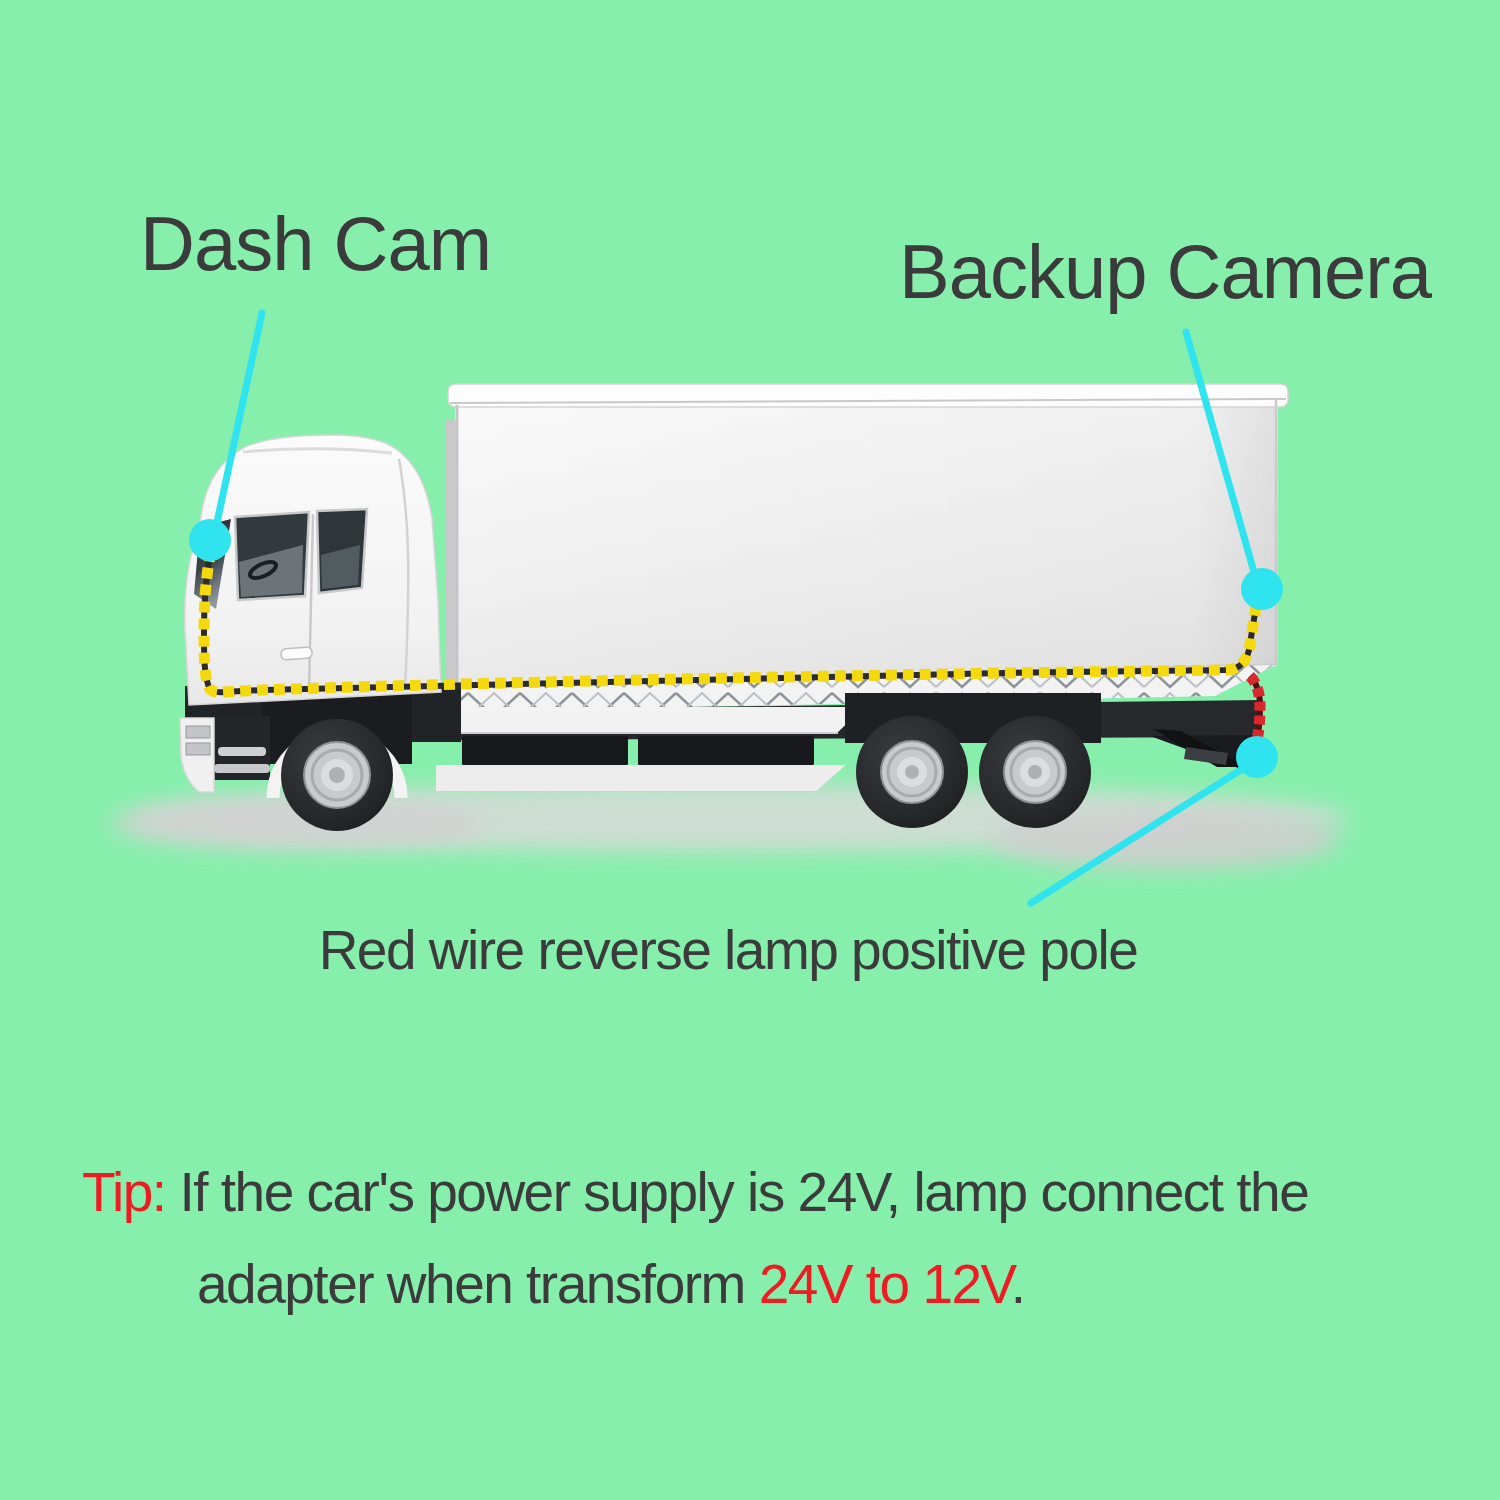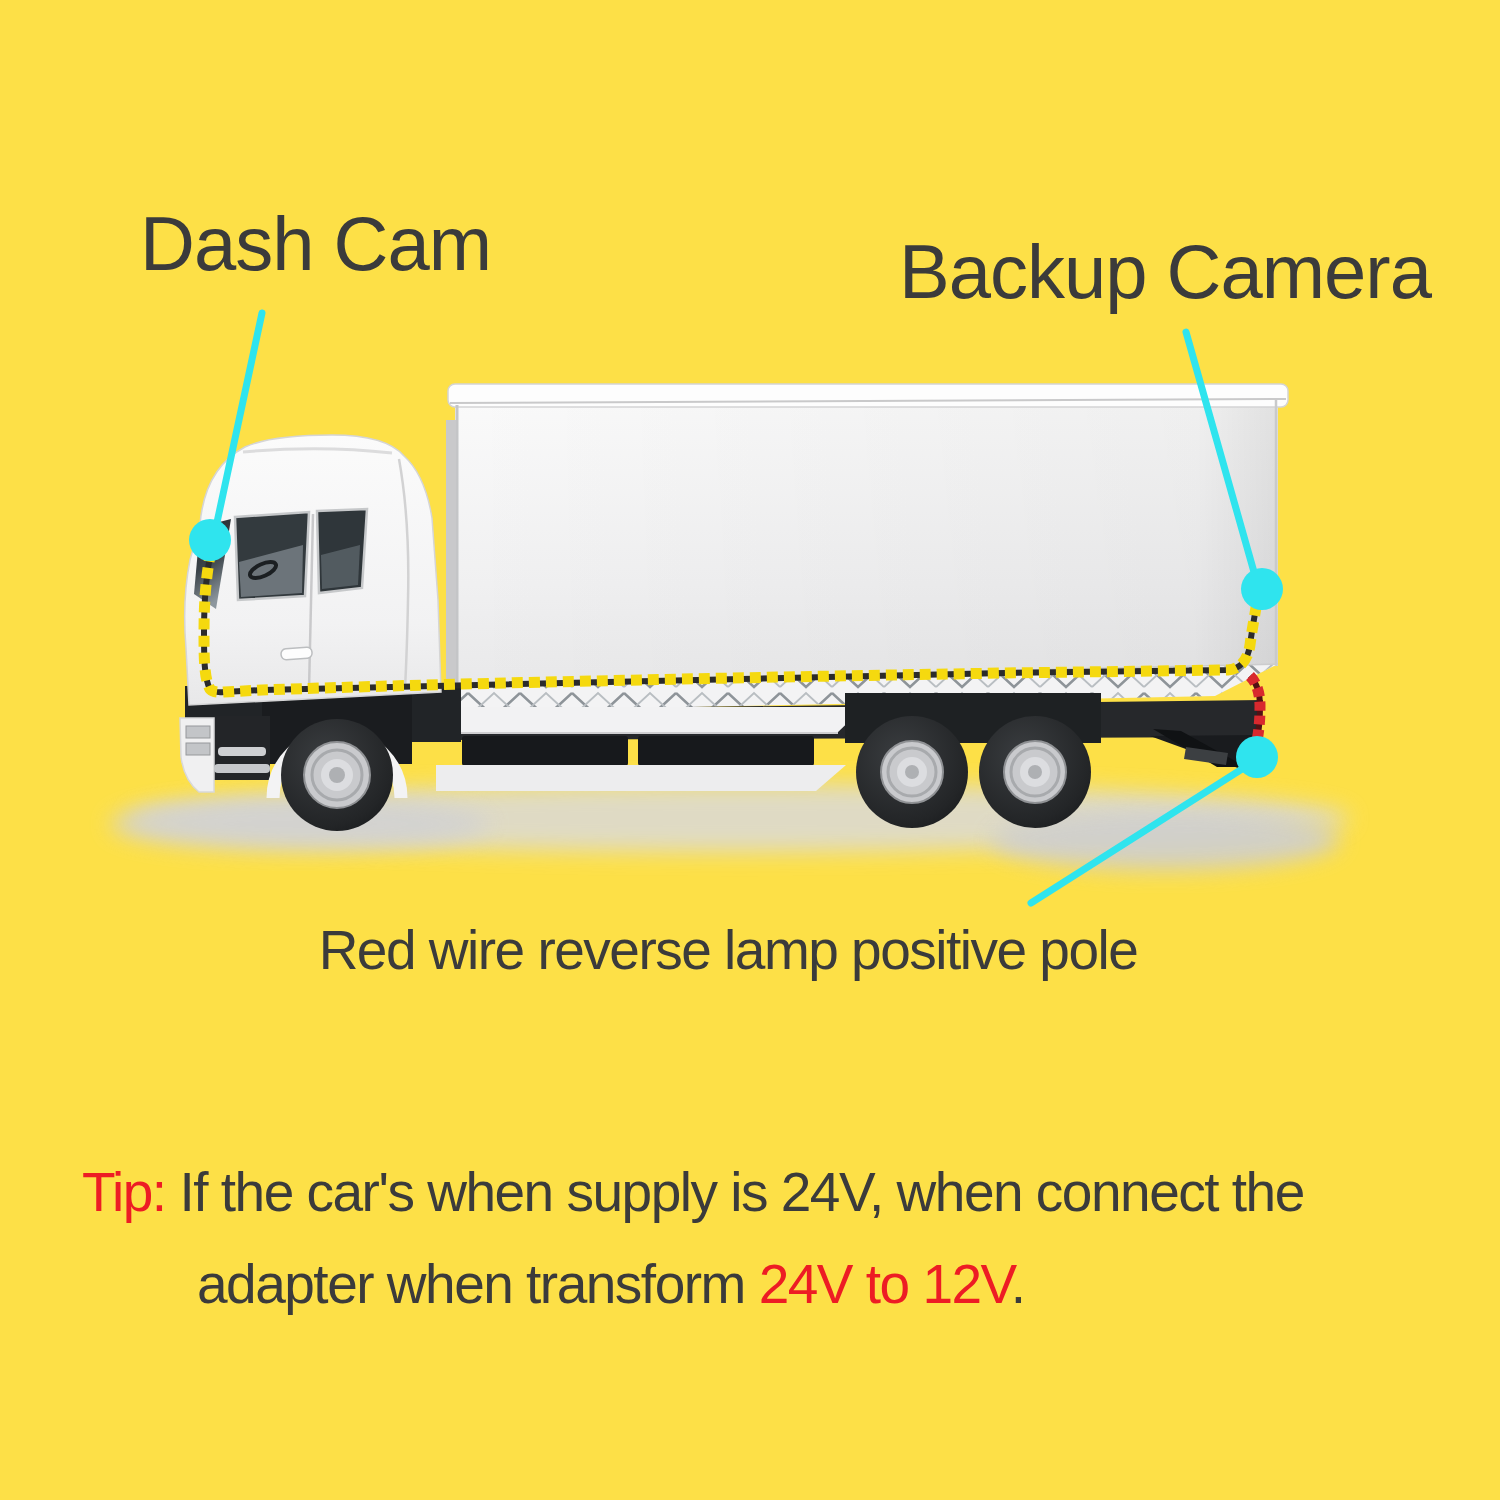--- a/index.html
+++ b/index.html
@@ -1,17 +1,17 @@
 <!DOCTYPE html>
 <html style="--accent-cyan: #2fe4ee; --wire-yellow: #f5d90f; --wire-red: #d8292e; --tip-red: #ed1c24; --text-dark: #3b3b3b;"><head>
 <meta charset="utf-8">
 <style>
   html,body{margin:0;padding:0;background:#ffffff;}
   .stage{
-    position:relative;width:1500px;height:1500px;background:#fde047;overflow:hidden;
+    position:relative;width:1500px;height:1500px;background:#86efac;overflow:hidden;
     font-family:"Liberation Sans", sans-serif;color:var(--text-dark,#3b3b3b);
   }
   .stage svg{position:absolute;left:0;top:0;}
   .label{
     position:absolute;font-size:76px;letter-spacing:-1px;line-height:1.05;
     color:var(--text-dark,#3b3b3b);white-space:nowrap;
   }
   .label-dash{left:140px;top:204px;}
   .label-backup{left:899px;top:232px;}
   .label-redwire{left:0;top:922px;width:1456px;text-align:center;font-size:55px;letter-spacing:-1.5px;}
@@ -188,17 +188,17 @@
     </g>
   </svg>
 
   <div class="label label-dash">Dash Cam</div>
 
   <div class="label label-backup">Backup Camera</div>
 
   <div class="label label-redwire">Red wire reverse lamp positive pole</div>
 
   <div class="tip">
-    <div><span class="red">Tip:</span><span> If the car's when supply is 24V, when connect the</span></div>
+    <div><span class="red">Tip:</span><span> If the car's power supply is 24V, lamp connect the</span></div>
     <div class="cont"><span>adapter when transform </span><span class="red">24V to 12V</span><span>.</span></div>
   </div>
 
 </div>
 
 </body></html>

